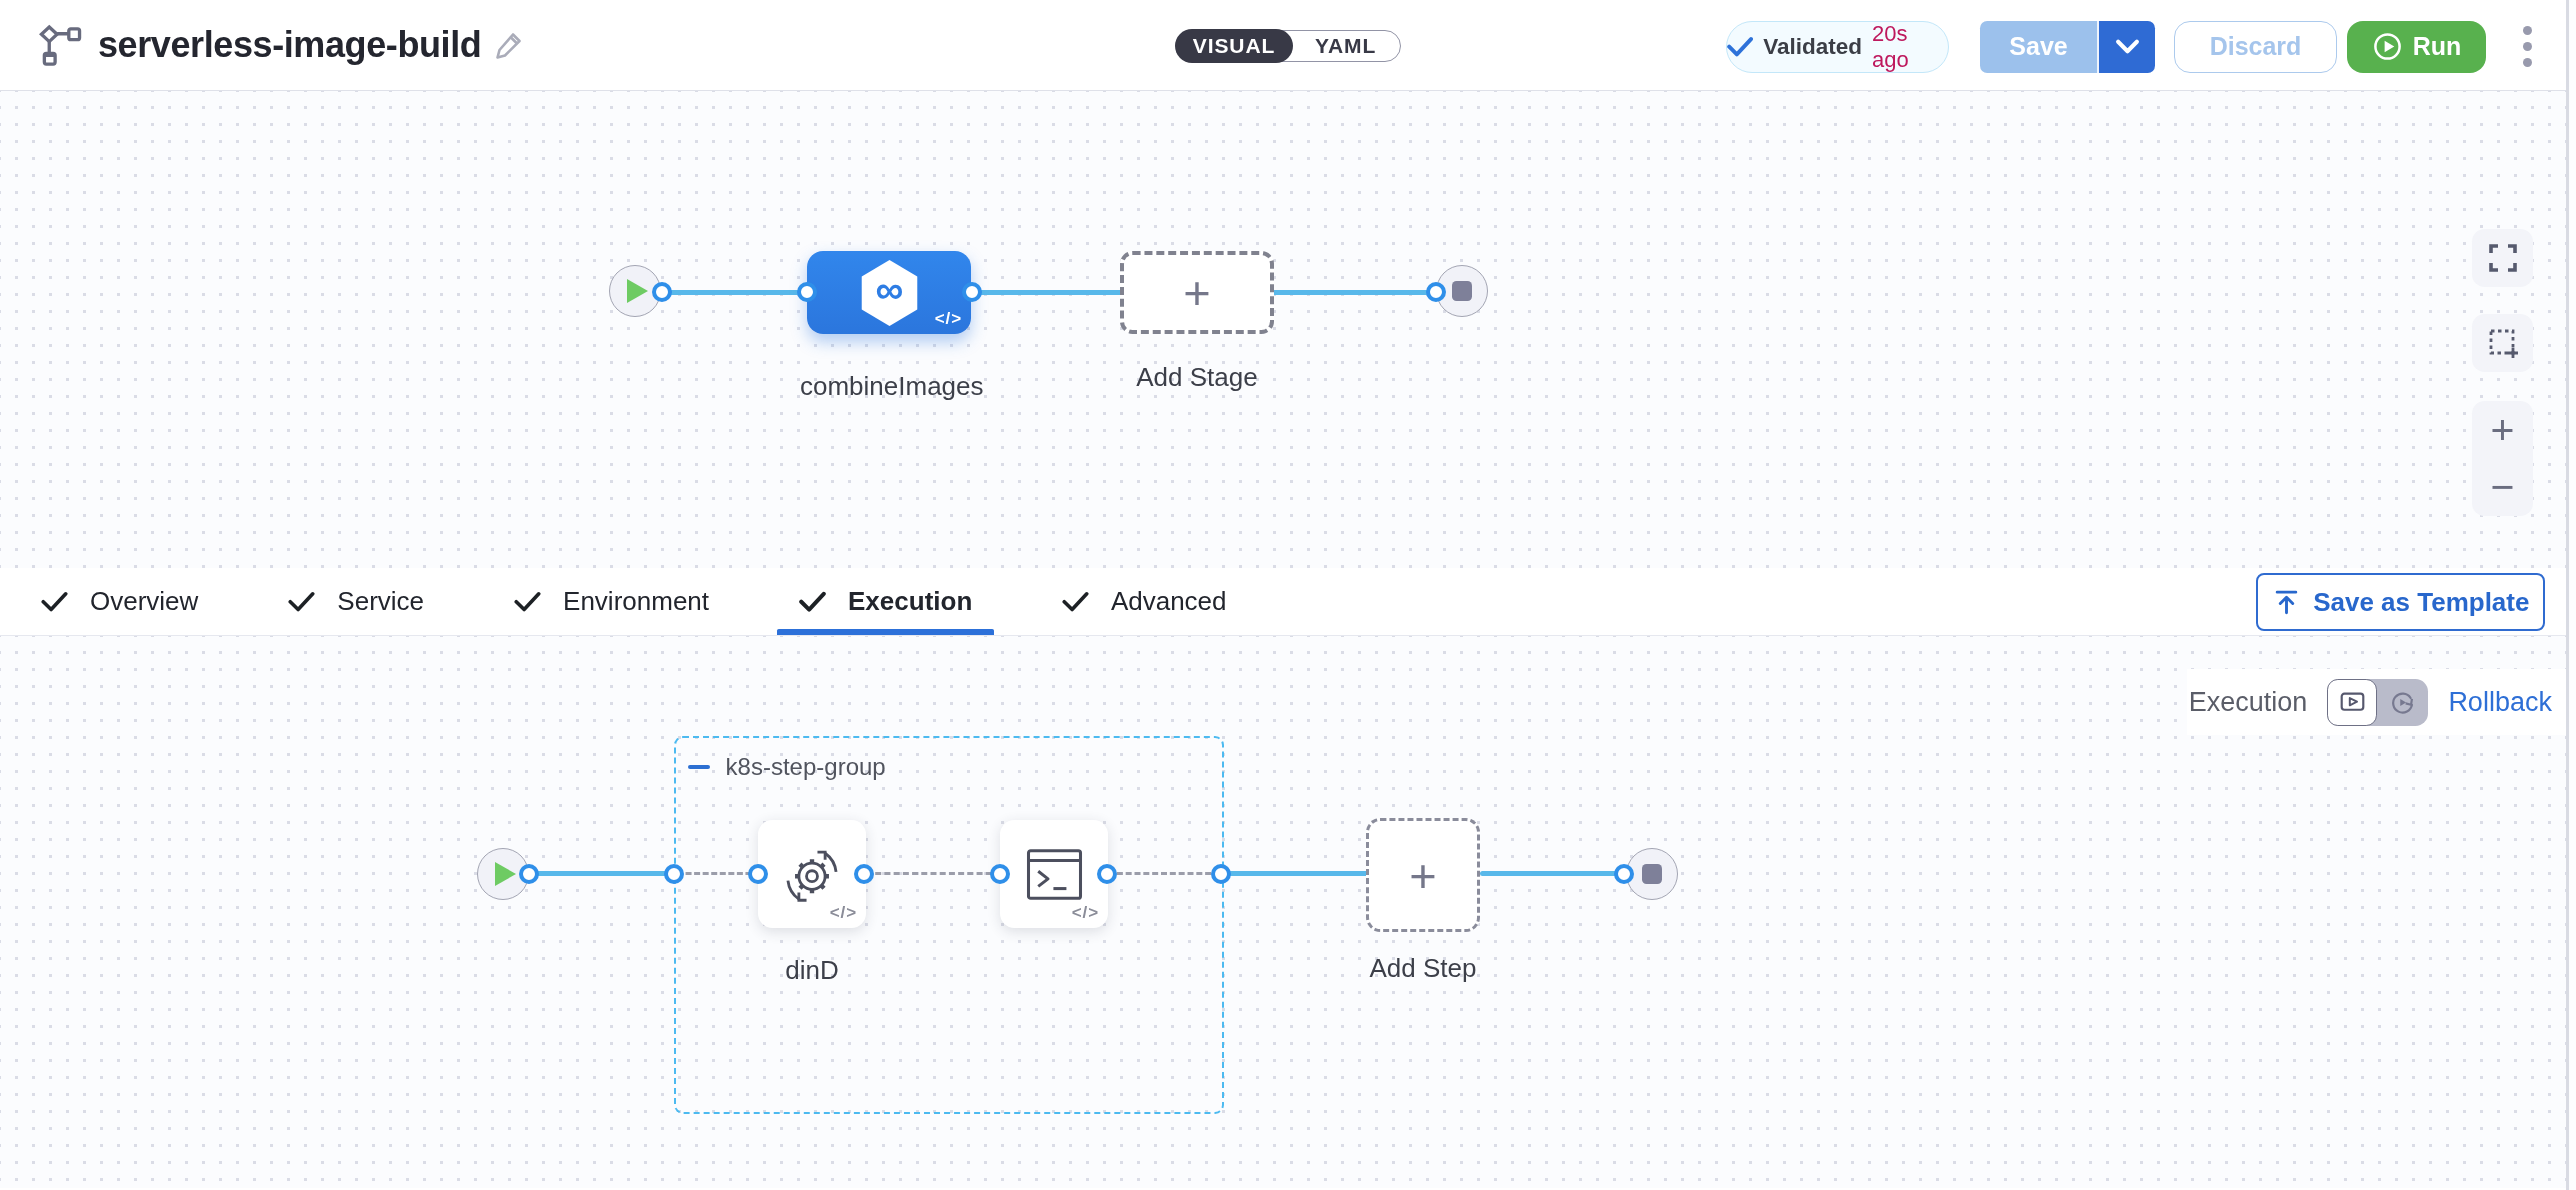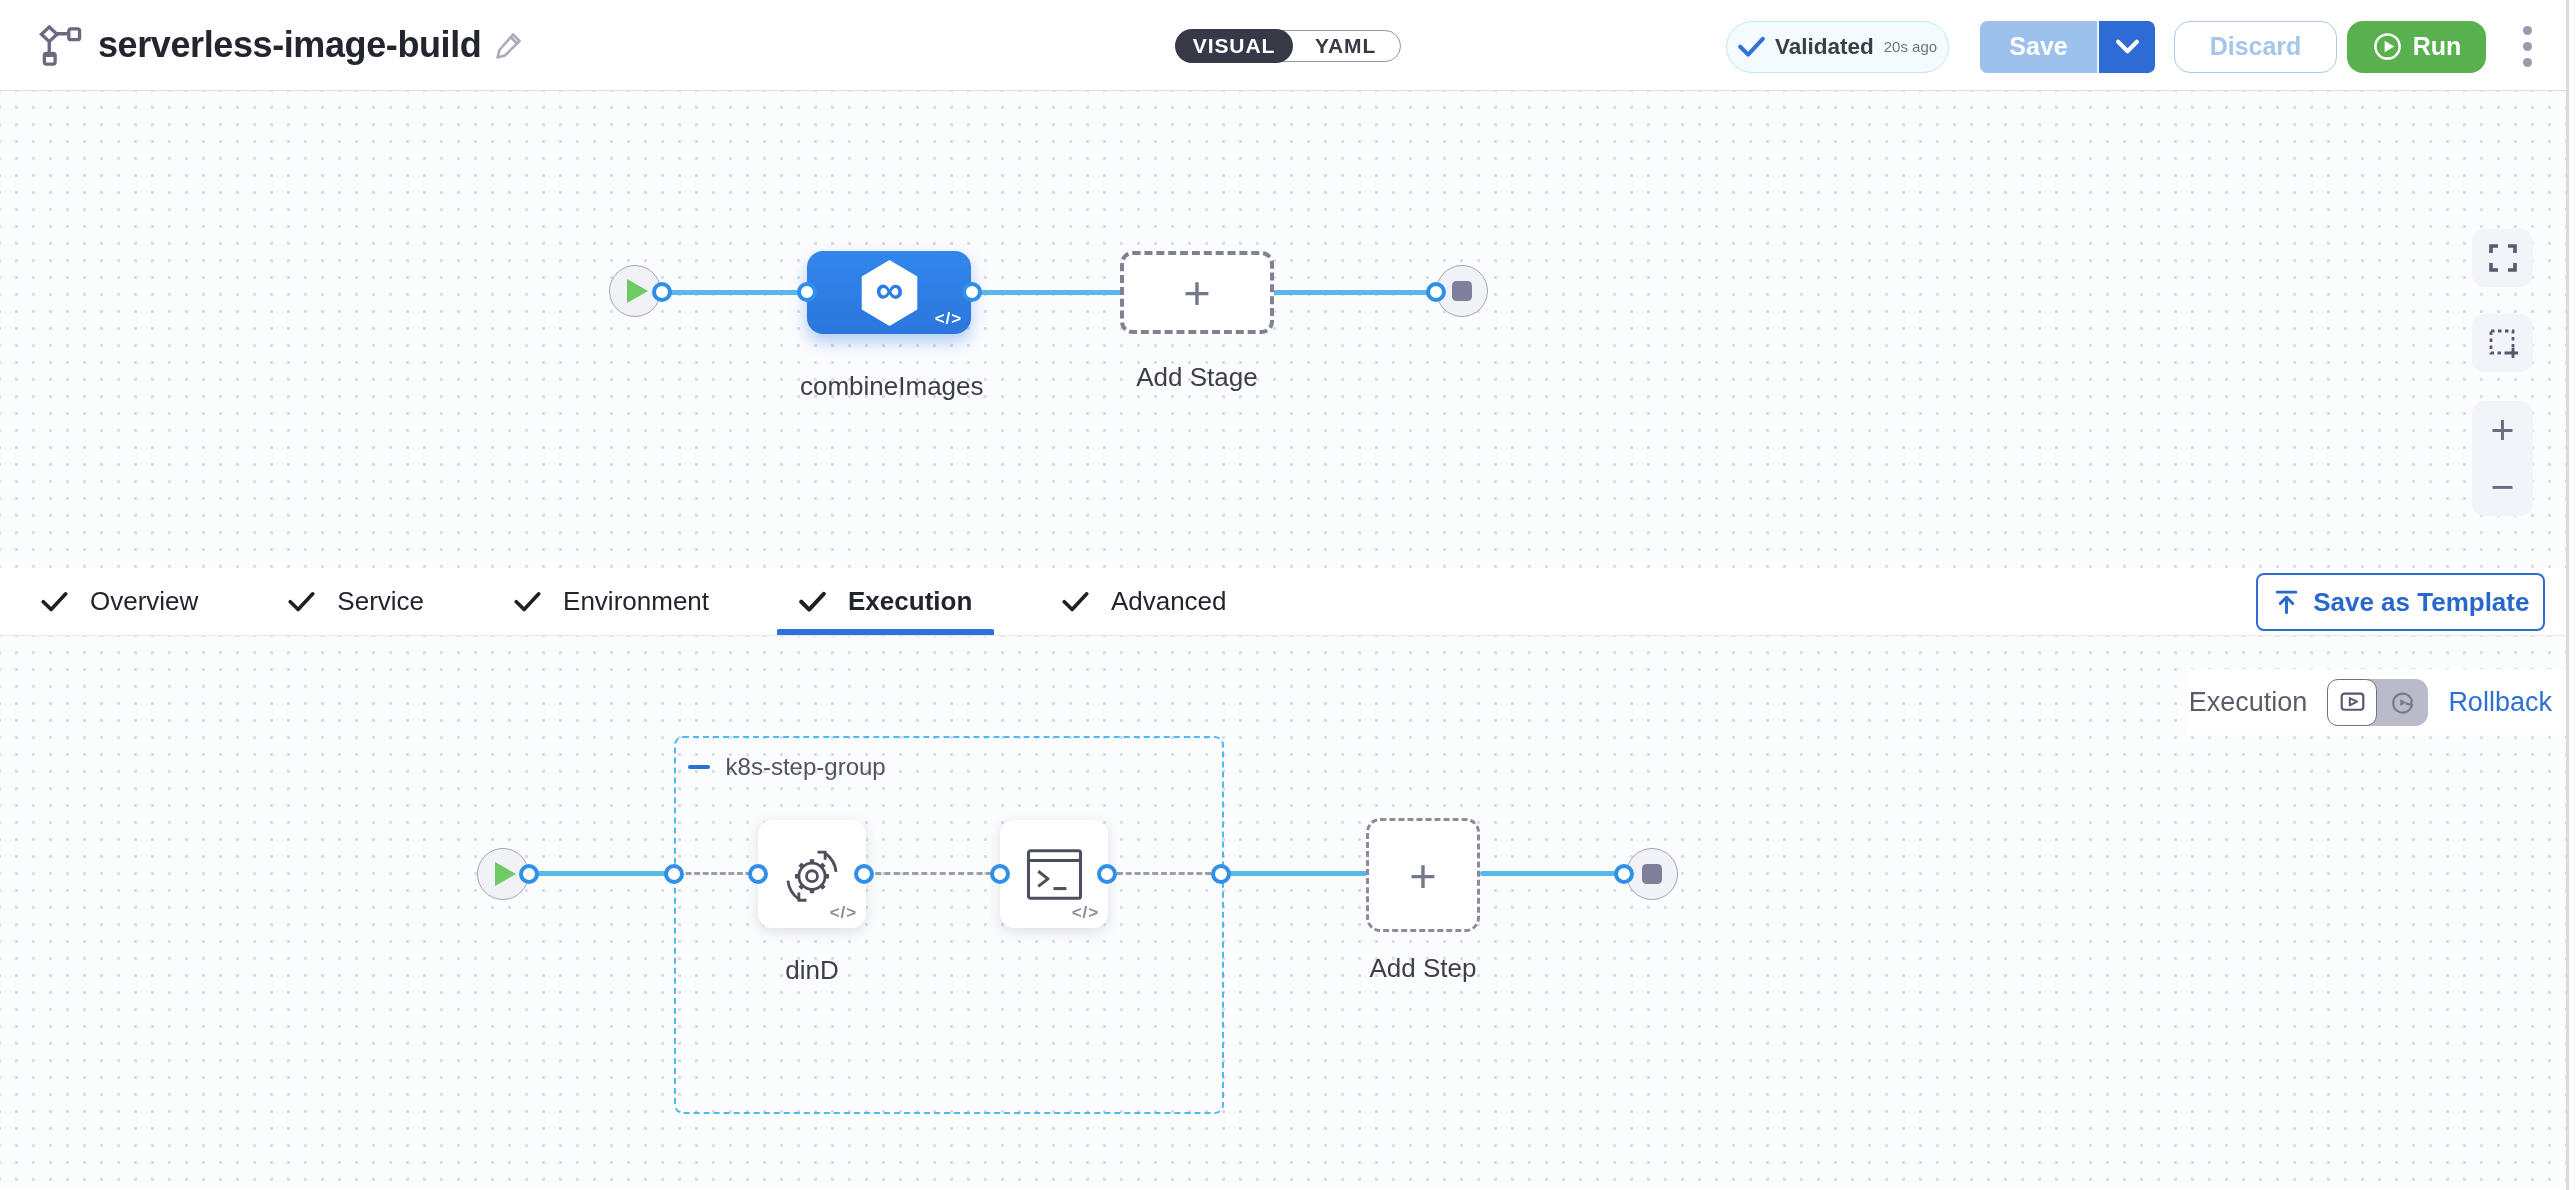--- a/index.html
+++ b/index.html
@@ -14,21 +14,21 @@
   .page-title { font-size:36px; font-weight:700; color:#24262f; letter-spacing:-0.4px; }
   .mode-toggle { position:absolute; left:1176px; top:30px; width:225px; height:32px;
     border:1.8px solid #9294a6; border-radius:18px; background:#fff; display:flex; }
   .mode-seg { flex:1; display:flex; align-items:center; justify-content:center;
     font-size:21px; font-weight:700; letter-spacing:0.9px; color:#383946; border-radius:18px; }
   .mode-seg.active { background:#383946; color:#fff; margin:-1.8px; flex:1.08; }
   .validated-pill { position:absolute; left:1726px; top:20.7px; width:223px; height:52px;
     background:#f3fbff; border:1.8px solid #c3e7f9; border-radius:27px;
     display:flex; align-items:center; justify-content:center; gap:10px; }
   .validated-pill .vlabel { font-size:22.5px; font-weight:700; color:#3b3e46; }
-  .validated-pill .vtime { font-size:15px; color:#737373; }
+  .validated-pill .vtime { font-size:22px; color:#be185d; }
   .btn { position:absolute; top:20.7px; height:52px; border-radius:16px;
     display:flex; align-items:center; justify-content:center;
     font-size:25px; font-weight:700; }
   .btn-save { left:1980px; width:117px; background:#9cc1ec; color:#fff;
     border-radius:7.2px 0 0 7.2px; }
   .btn-save-caret { left:2097px; width:58px; background:#2f6bd4;
     border-radius:0 7.2px 7.2px 0; border-left:2.7px solid #eef3fb; }
   .btn-discard { left:2174px; width:163px; background:#fff;
     border:1.8px solid #accaed; color:#a5c5ec; }
   .btn-run { left:2347px; width:139px; background:#58b14e; color:#fff; gap:10px; }

